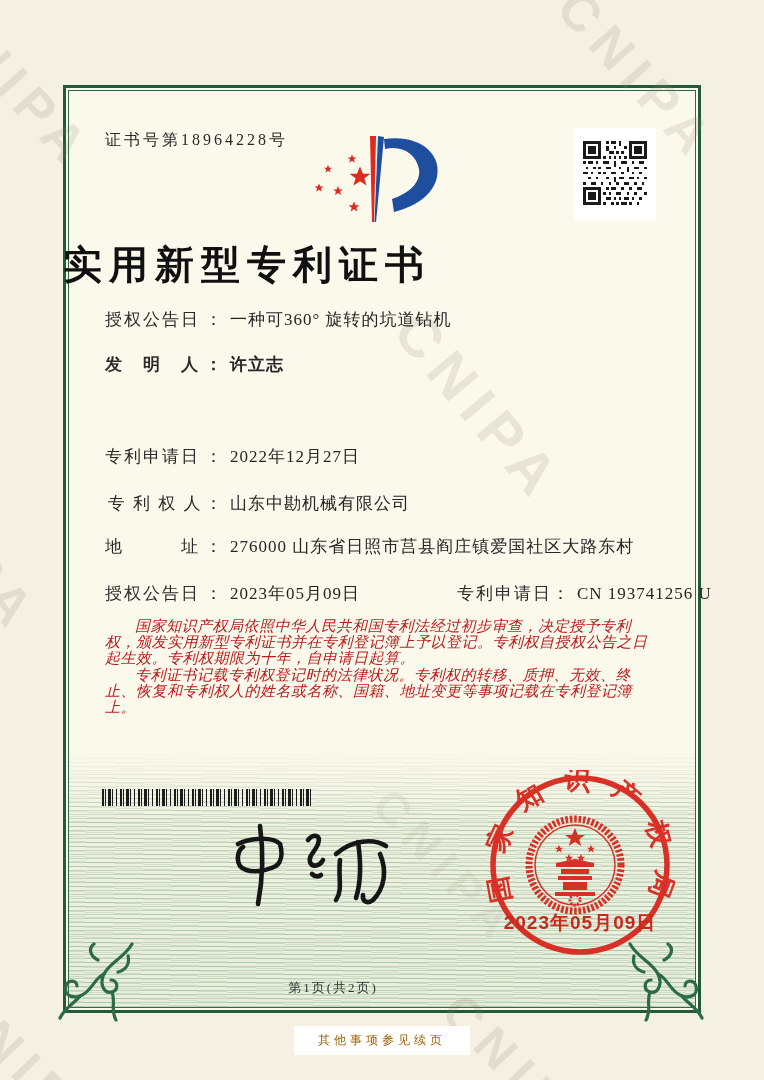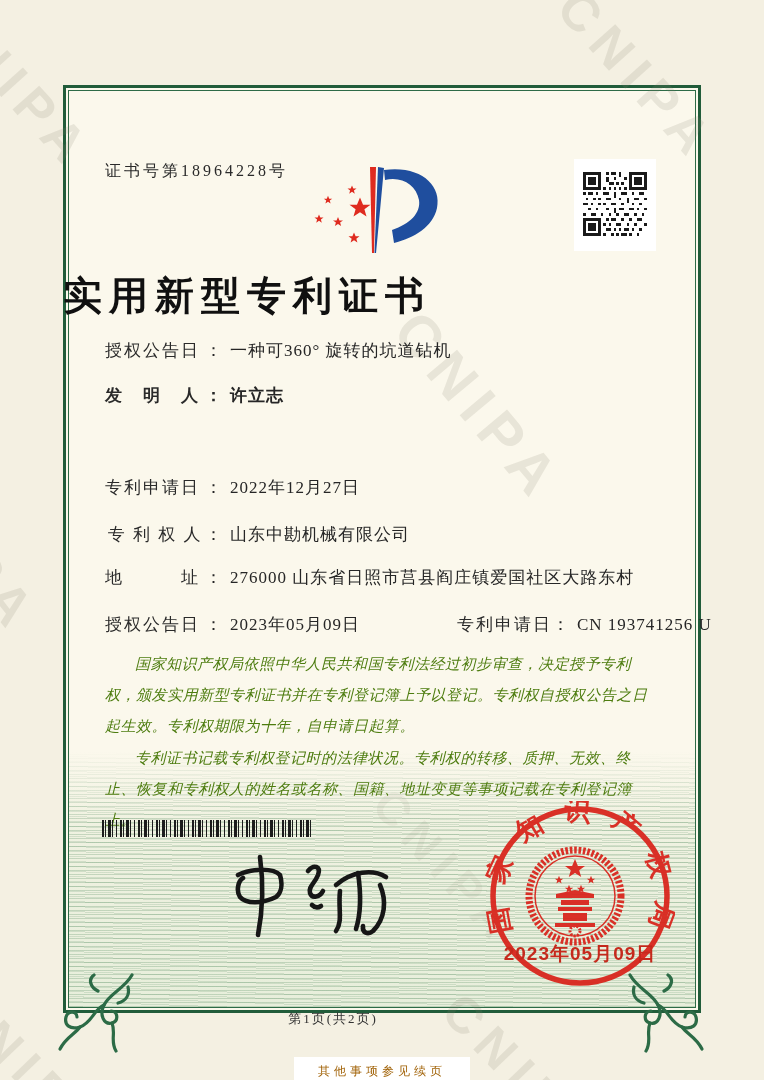--- a/index.html
+++ b/index.html
@@ -35,38 +35,38 @@
     background:
       repeating-linear-gradient(0deg, rgba(96,148,106,.30) 0 1px, rgba(0,0,0,0) 1px 4px),
       repeating-linear-gradient(2deg, rgba(96,148,106,.20) 0 1px, rgba(0,0,0,0) 1px 5px),
       linear-gradient(180deg,#f3f3e3,#e7eedb);
   }
   .band::after{
     content:"";position:absolute;left:0;right:0;top:0;height:70px;
     background:linear-gradient(180deg,#fbf8ec,rgba(251,248,236,0));
   }
   
-  .layer{position:absolute;inset:0;z-index:3;margin-top:31px;}
+  .layer{position:absolute;inset:0;z-index:3;}
   .cert-no{position:absolute;left:105px;top:130px;font-size:16px;letter-spacing:3px;color:#2a2a2a;}
   .qr-box{position:absolute;left:574px;top:128px;width:82px;height:92px;background:#ffffff;}
   .qr-box svg{position:absolute;left:9px;top:13px;}
   .logo{position:absolute;left:306px;top:132px;}
   .title{
     position:absolute;left:63px;top:238px;width:632px;text-align:left;
     font-size:39px;font-weight:bold;letter-spacing:7px;color:#101010;
   }
   .row{position:absolute;left:105px;font-size:17px;color:#262626;white-space:nowrap;}
   .row .lbl{display:inline-block;min-width:100px;letter-spacing:2px;color:#2a2a2a;}
   .row .col{display:inline-block;margin-right:8px;}
   .row .val{letter-spacing:1px;}
   .r0{top:308px;} .r1{top:353px;font-weight:bold;} .r2{top:398px;} .r3{top:445px;}
   .r4{top:492px;text-align:center;} .r5{top:535px;} .r6{top:582px;}
   .grant-no{position:absolute;left:352px;top:0;}
   .paras{position:absolute;left:105px;top:618px;width:556px;font-size:15px;
-    line-height:31px;color:#4d7c0f;font-style:italic;}
+    line-height:16px;color:#b91c1c;font-style:italic;}
   .paras p{margin:0 0 1px 0;text-indent:2em;letter-spacing:.5px;}
   .barcode{
     position:absolute;left:102px;top:789px;width:210px;height:17px;
     background:repeating-linear-gradient(90deg,
       #1c1c1c 0 2px,rgba(0,0,0,0) 2px 3px,
       #1c1c1c 3px 4px,rgba(0,0,0,0) 4px 6px,
       #1c1c1c 6px 9px,rgba(0,0,0,0) 9px 10px,
       #1c1c1c 10px 11px,rgba(0,0,0,0) 11px 14px,
       #1c1c1c 14px 15px,rgba(0,0,0,0) 15px 18px);
   }

